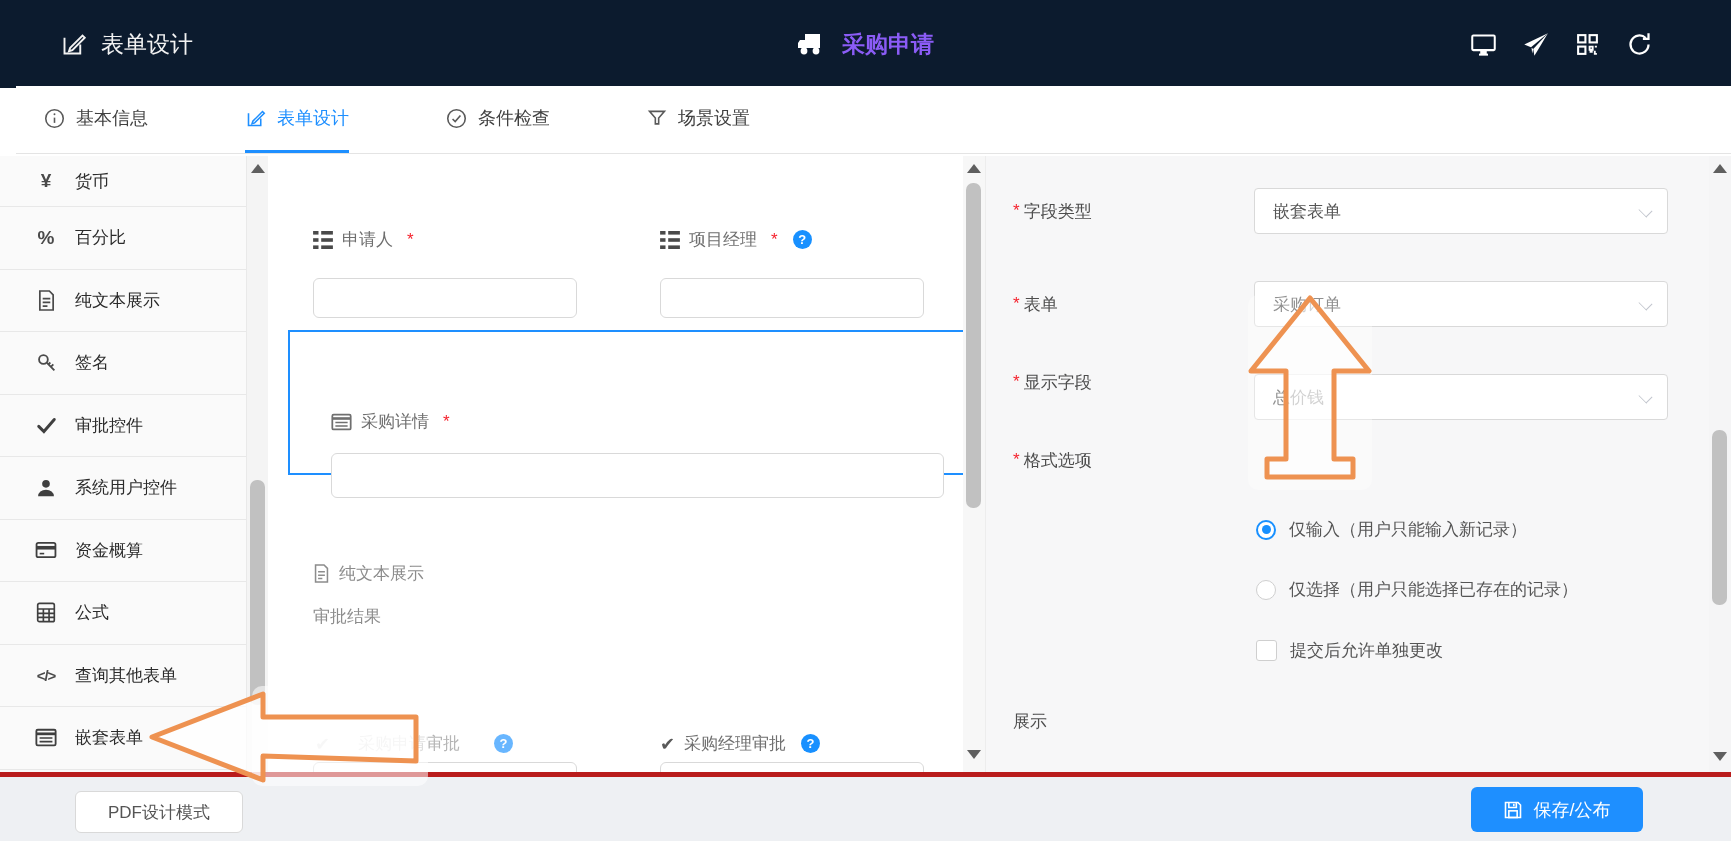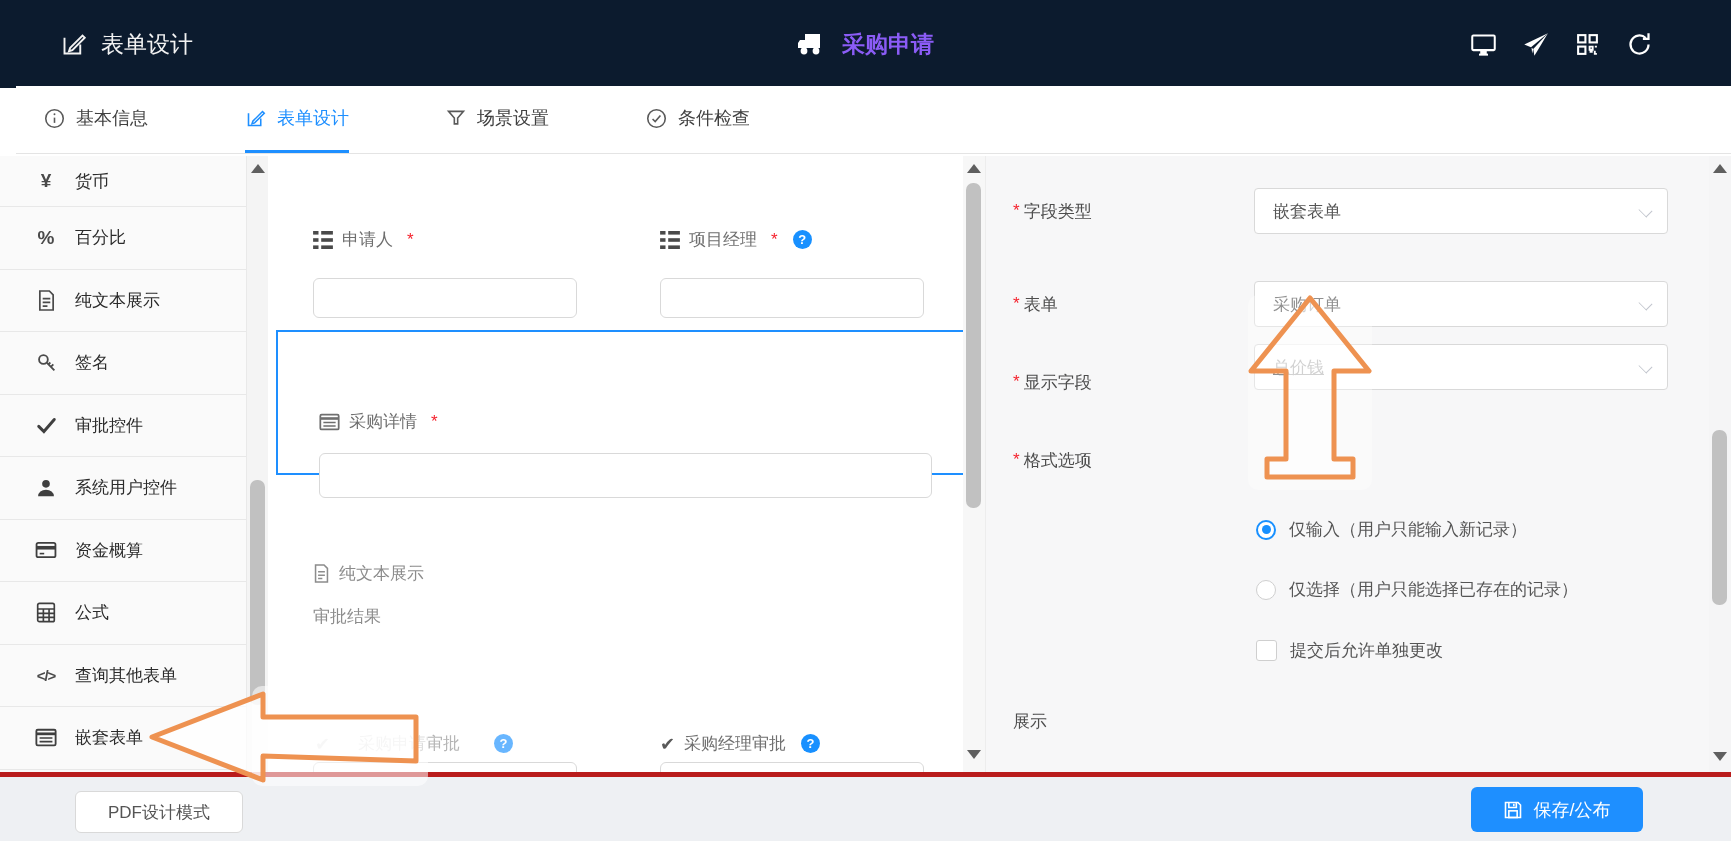--- a/index.html
+++ b/index.html
@@ -28,21 +28,21 @@
   .sbar.left{ left:246px; } .sbar.mid{ left:963px; background:#f7f7f7; border-left:none;} .sbar.right{ left:1709px; background:#f5f5f6; border-left:none;}
   .thumb{ position:absolute; left:3px; width:15px; background:#c1c1c1; border-radius:7px; }
   .tri-up{ width:0; height:0; border-left:7px solid transparent; border-right:7px solid transparent; border-bottom:9px solid #5f5f5f; position:absolute; left:4px; }
   .tri-down{ width:0; height:0; border-left:7px solid transparent; border-right:7px solid transparent; border-top:9px solid #5f5f5f; position:absolute; left:4px; }
   
   .canvas{ position:absolute; left:268px; top:156px; width:695px; height:616px; background:#fff; overflow:hidden; }
   .fld-label{ position:absolute; display:flex; align-items:center; gap:9px; font-size:17px; color:#6f6f6f;justify-content:space-between; }
   .star{ color:#f5222d; font-size:17px; margin-left:5px; }
   .help{ width:19px; height:19px; border-radius:50%; background:#1890ff; color:#fff; font-size:13px; font-weight:bold; display:inline-flex; align-items:center; justify-content:center; margin-left:6px; }
   .inp{ position:absolute; height:40px; background:#fff; border:1px solid #d9d9d9; border-radius:6px; }
-  .sel-box{ position:absolute; left:8px; top:174px; width:691px; height:145px; border:2px solid #1e8fff; background:#fff; }
+  .sel-box{ position:absolute; left:20px; top:174px; width:691px; height:145px; border:2px solid #1e8fff; background:#fff; }
   .gray{ color:#b5b5b5 !important;gap:28px; }
   .gray .ck{ color:#c2c2c2 !important; }
   .ck{ font-size:18px; color:#595959; font-weight:bold; }
   
   .panel{ position:absolute; left:985px; top:156px; width:724px; height:616px; background:#f7f7f8; border-left:1px solid #ededed; }
   .prow-label{ position:absolute; left:27px; height:46px; display:flex; align-items:center; font-size:17px; color:#4d4d4d; }
   .prow-label .star{ margin:0 4px 0 0; }
   .dd{ position:absolute; left:268px; width:414px; height:46px; background:#fff; border:1px solid #d9d9d9; border-radius:4px; display:flex; align-items:center; padding:0 18px; font-size:17px; color:#555; cursor:pointer; }
   .chev{ position:absolute; right:16px; top:16px; width:11px; height:11px; border-right:1.6px solid #c0c4cc; border-bottom:1.6px solid #c0c4cc; transform:rotate(45deg) scaleY(.8); }
   .optrow{ position:absolute; left:270px; display:flex; align-items:center; gap:13px; font-size:17px; color:#555; cursor:pointer; }
@@ -130,34 +130,34 @@
       <span>
         <svg width="21" height="21" viewBox="0 0 24 24" fill="none" stroke="#1e8fff" stroke-width="1.8">
           <path d="M4 6 v14 h14 v-8"></path>
             <path d="M9 15 L20 4 l2 2 L11 17 l-3 1 z"></path>
         </svg>
       </span>
       <span>表单设计</span>
     </div>
     <div class="tab">
       <span>
-        <svg width="20" height="20" viewBox="0 0 24 24" fill="none" stroke="#595959" stroke-width="1.9">
-          <path d="M3 4 h18 l-7 8 v7 h-4 v-7 z"></path>
-        </svg>
-      </span>
-      <span>场景设置</span>
-    </div>
-    <div class="tab">
-      <span>
         <svg width="21" height="21" viewBox="0 0 24 24" fill="none" stroke="#595959" stroke-width="1.8">
           <circle cx="12" cy="12" r="10"></circle>
             <path d="M7.5 12.5 l3 3 l6 -7"></path>
         </svg>
       </span>
       <span>条件检查</span>
+    </div>
+    <div class="tab">
+      <span>
+        <svg width="20" height="20" viewBox="0 0 24 24" fill="none" stroke="#595959" stroke-width="1.9">
+          <path d="M3 4 h18 l-7 8 v7 h-4 v-7 z"></path>
+        </svg>
+      </span>
+      <span>场景设置</span>
     </div>
   </div>
 
   <div class="side">
     <div class="side-item">
       <span class="sicon">¥</span>
       <span>货币</span>
     </div>
     <div class="side-item">
       <span class="sicon">%</span>
@@ -339,21 +339,21 @@
     </div>
     <div class="dd" style="top:125px;">
       <span>采购订单</span>
       <span class="chev"></span>
     </div>
 
     <div class="prow-label" style="top:203px;">
       <span class="star">*</span>
       <span>显示字段</span>
     </div>
-    <div class="dd" style="top:188px;text-decoration:underline;">
+    <div class="dd" style="top:218px;">
       <span>总价钱</span>
       <span class="chev"></span>
     </div>
 
     <div class="prow-label" style="top:281px;">
       <span class="star">*</span>
       <span>格式选项</span>
     </div>
 
     <div class="optrow" style="top:362px;">

